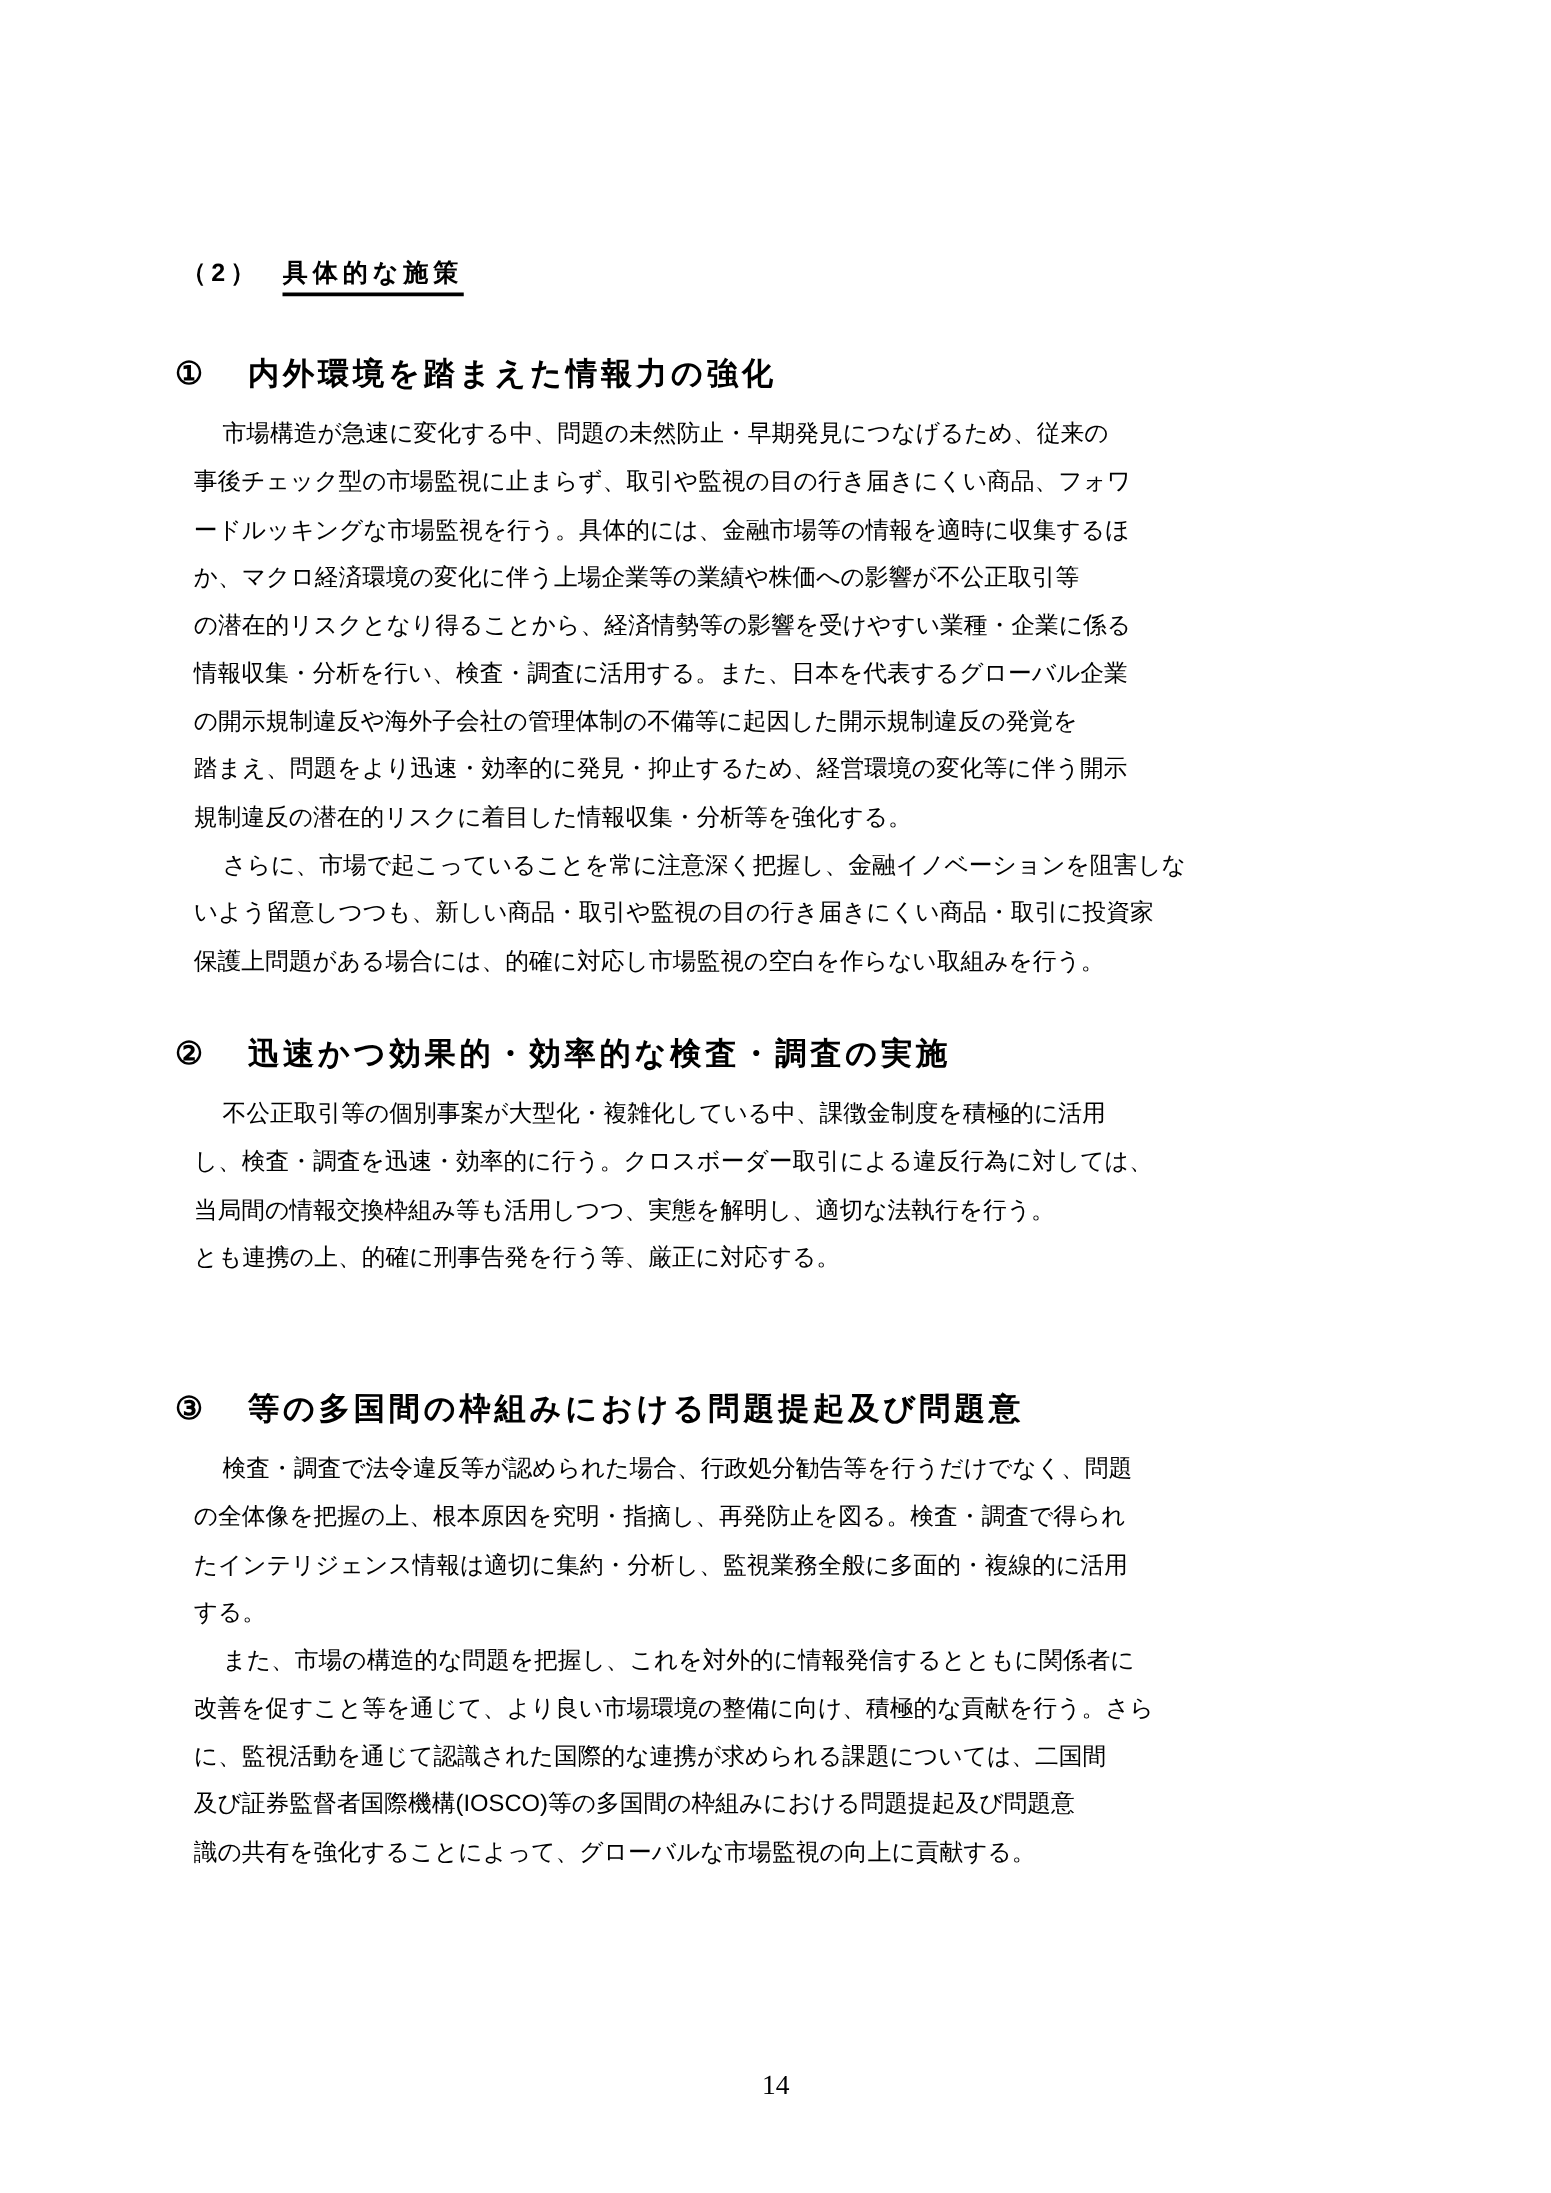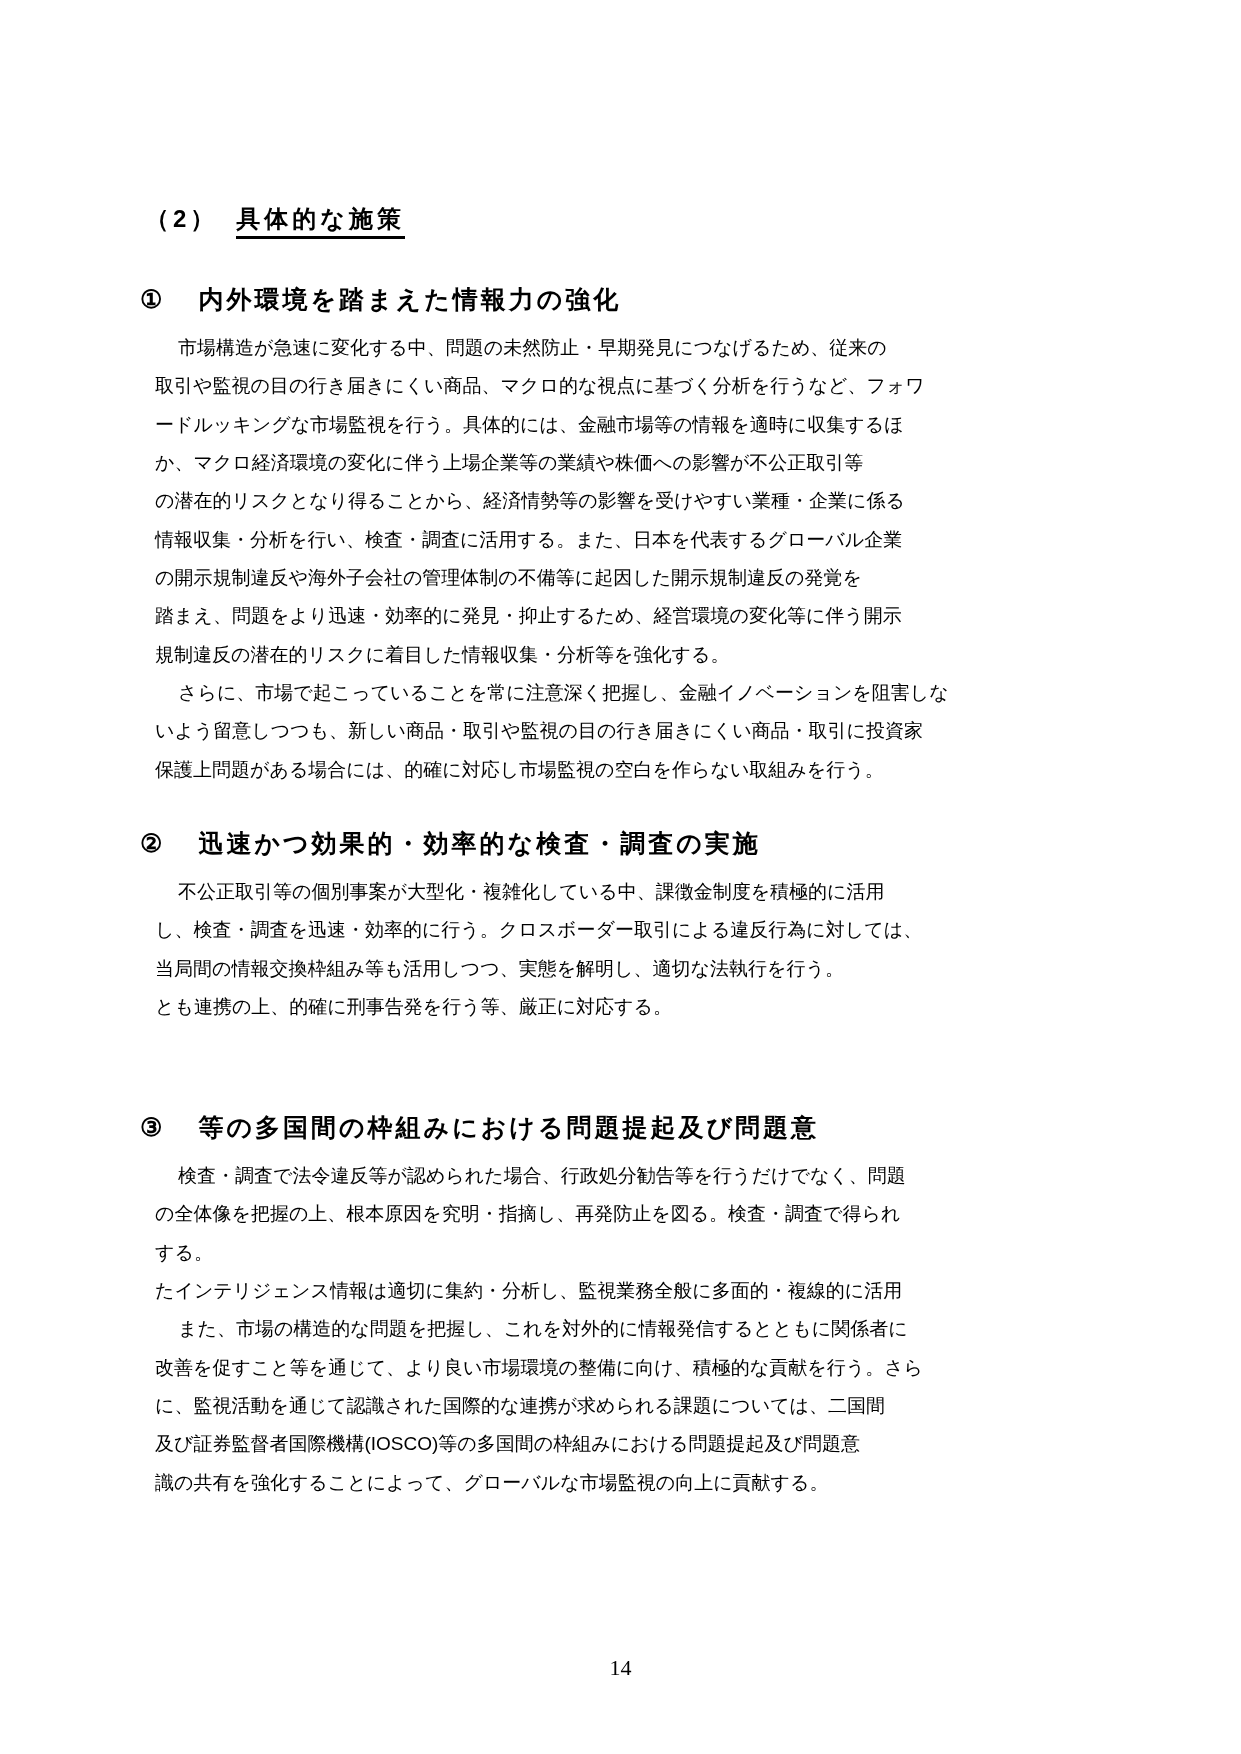--- a/index.html
+++ b/index.html
@@ -7,21 +7,21 @@
     position:relative;
     width:1241px;height:1754px;
     background:#ffffff;
     color:#000000;
     font-family:"Liberation Sans", sans-serif;
     overflow:hidden;
   }
   
   .sec-heading{
     position:absolute;top:203px;left:145px;
-    font-size:24px;font-weight:bold;line-height:32px;
+    font-size:20px;font-weight:bold;line-height:32px;
     letter-spacing:4px;
     white-space:nowrap;
   }
   .sec-num{margin-right:18px;}
   .sec-title{border-bottom:3px solid #000;padding-bottom:4px;}
   
   .subsections{position:absolute;top:0;left:0;width:100%;height:100%;border-radius:25px;}
   .subsection{position:absolute;left:140px;width:920px;}
   .subsection:nth-child(1){top:283px;}
   .subsection:nth-child(2){top:827px;}
@@ -53,21 +53,21 @@
 
   <div class="sec-heading">
     <span class="sec-num">（2）</span><span class="sec-title">具体的な施策</span>
   </div>
 
   <div class="subsections">
       <div class="subsection">
         <div class="sub-heading"><span class="marker">①</span><span class="sub-title">内外環境を踏まえた情報力の強化</span></div>
         <div class="sub-body">
           <div class="line first">市場構造が急速に変化する中、問題の未然防止・早期発見につなげるため、従来の</div>
-          <div class="line">取引や監視の目の行き届きにくい商品、マクロ的な視点に基づく分析を行うなど、フォワ</div>
+          <div class="line">事後チェック型の市場監視に止まらず、取引や監視の目の行き届きにくい商品、フォワ</div>
           <div class="line">ードルッキングな市場監視を行う。具体的には、金融市場等の情報を適時に収集するほ</div>
           <div class="line">か、マクロ経済環境の変化に伴う上場企業等の業績や株価への影響が不公正取引等</div>
           <div class="line">の潜在的リスクとなり得ることから、経済情勢等の影響を受けやすい業種・企業に係る</div>
           <div class="line">情報収集・分析を行い、検査・調査に活用する。また、日本を代表するグローバル企業</div>
           <div class="line">の開示規制違反や海外子会社の管理体制の不備等に起因した開示規制違反の発覚を</div>
           <div class="line">踏まえ、問題をより迅速・効率的に発見・抑止するため、経営環境の変化等に伴う開示</div>
           <div class="line">規制違反の潜在的リスクに着目した情報収集・分析等を強化する。</div>
           <div class="line first">さらに、市場で起こっていることを常に注意深く把握し、金融イノベーションを阻害しな</div>
           <div class="line">いよう留意しつつも、新しい商品・取引や監視の目の行き届きにくい商品・取引に投資家</div>
           <div class="line">保護上問題がある場合には、的確に対応し市場監視の空白を作らない取組みを行う。</div>
@@ -80,22 +80,22 @@
           <div class="line">し、検査・調査を迅速・効率的に行う。クロスボーダー取引による違反行為に対しては、</div>
           <div class="line">当局間の情報交換枠組み等も活用しつつ、実態を解明し、適切な法執行を行う。</div>
           <div class="line">とも連携の上、的確に刑事告発を行う等、厳正に対応する。</div>
         </div>
       </div>
       <div class="subsection">
         <div class="sub-heading"><span class="marker">③</span><span class="sub-title">等の多国間の枠組みにおける問題提起及び問題意</span></div>
         <div class="sub-body">
           <div class="line first">検査・調査で法令違反等が認められた場合、行政処分勧告等を行うだけでなく、問題</div>
           <div class="line">の全体像を把握の上、根本原因を究明・指摘し、再発防止を図る。検査・調査で得られ</div>
+          <div class="line">たインテリジェンス情報は適切に集約・分析し、監視業務全般に多面的・複線的に活用</div>
           <div class="line">する。</div>
-          <div class="line">たインテリジェンス情報は適切に集約・分析し、監視業務全般に多面的・複線的に活用</div>
           <div class="line first">また、市場の構造的な問題を把握し、これを対外的に情報発信するとともに関係者に</div>
           <div class="line">改善を促すこと等を通じて、より良い市場環境の整備に向け、積極的な貢献を行う。さら</div>
           <div class="line">に、監視活動を通じて認識された国際的な連携が求められる課題については、二国間</div>
           <div class="line">及び証券監督者国際機構(IOSCO)等の多国間の枠組みにおける問題提起及び問題意</div>
           <div class="line">識の共有を強化することによって、グローバルな市場監視の向上に貢献する。</div>
         </div>
       </div>
     </div>
 
   <div class="page-number">14</div>

